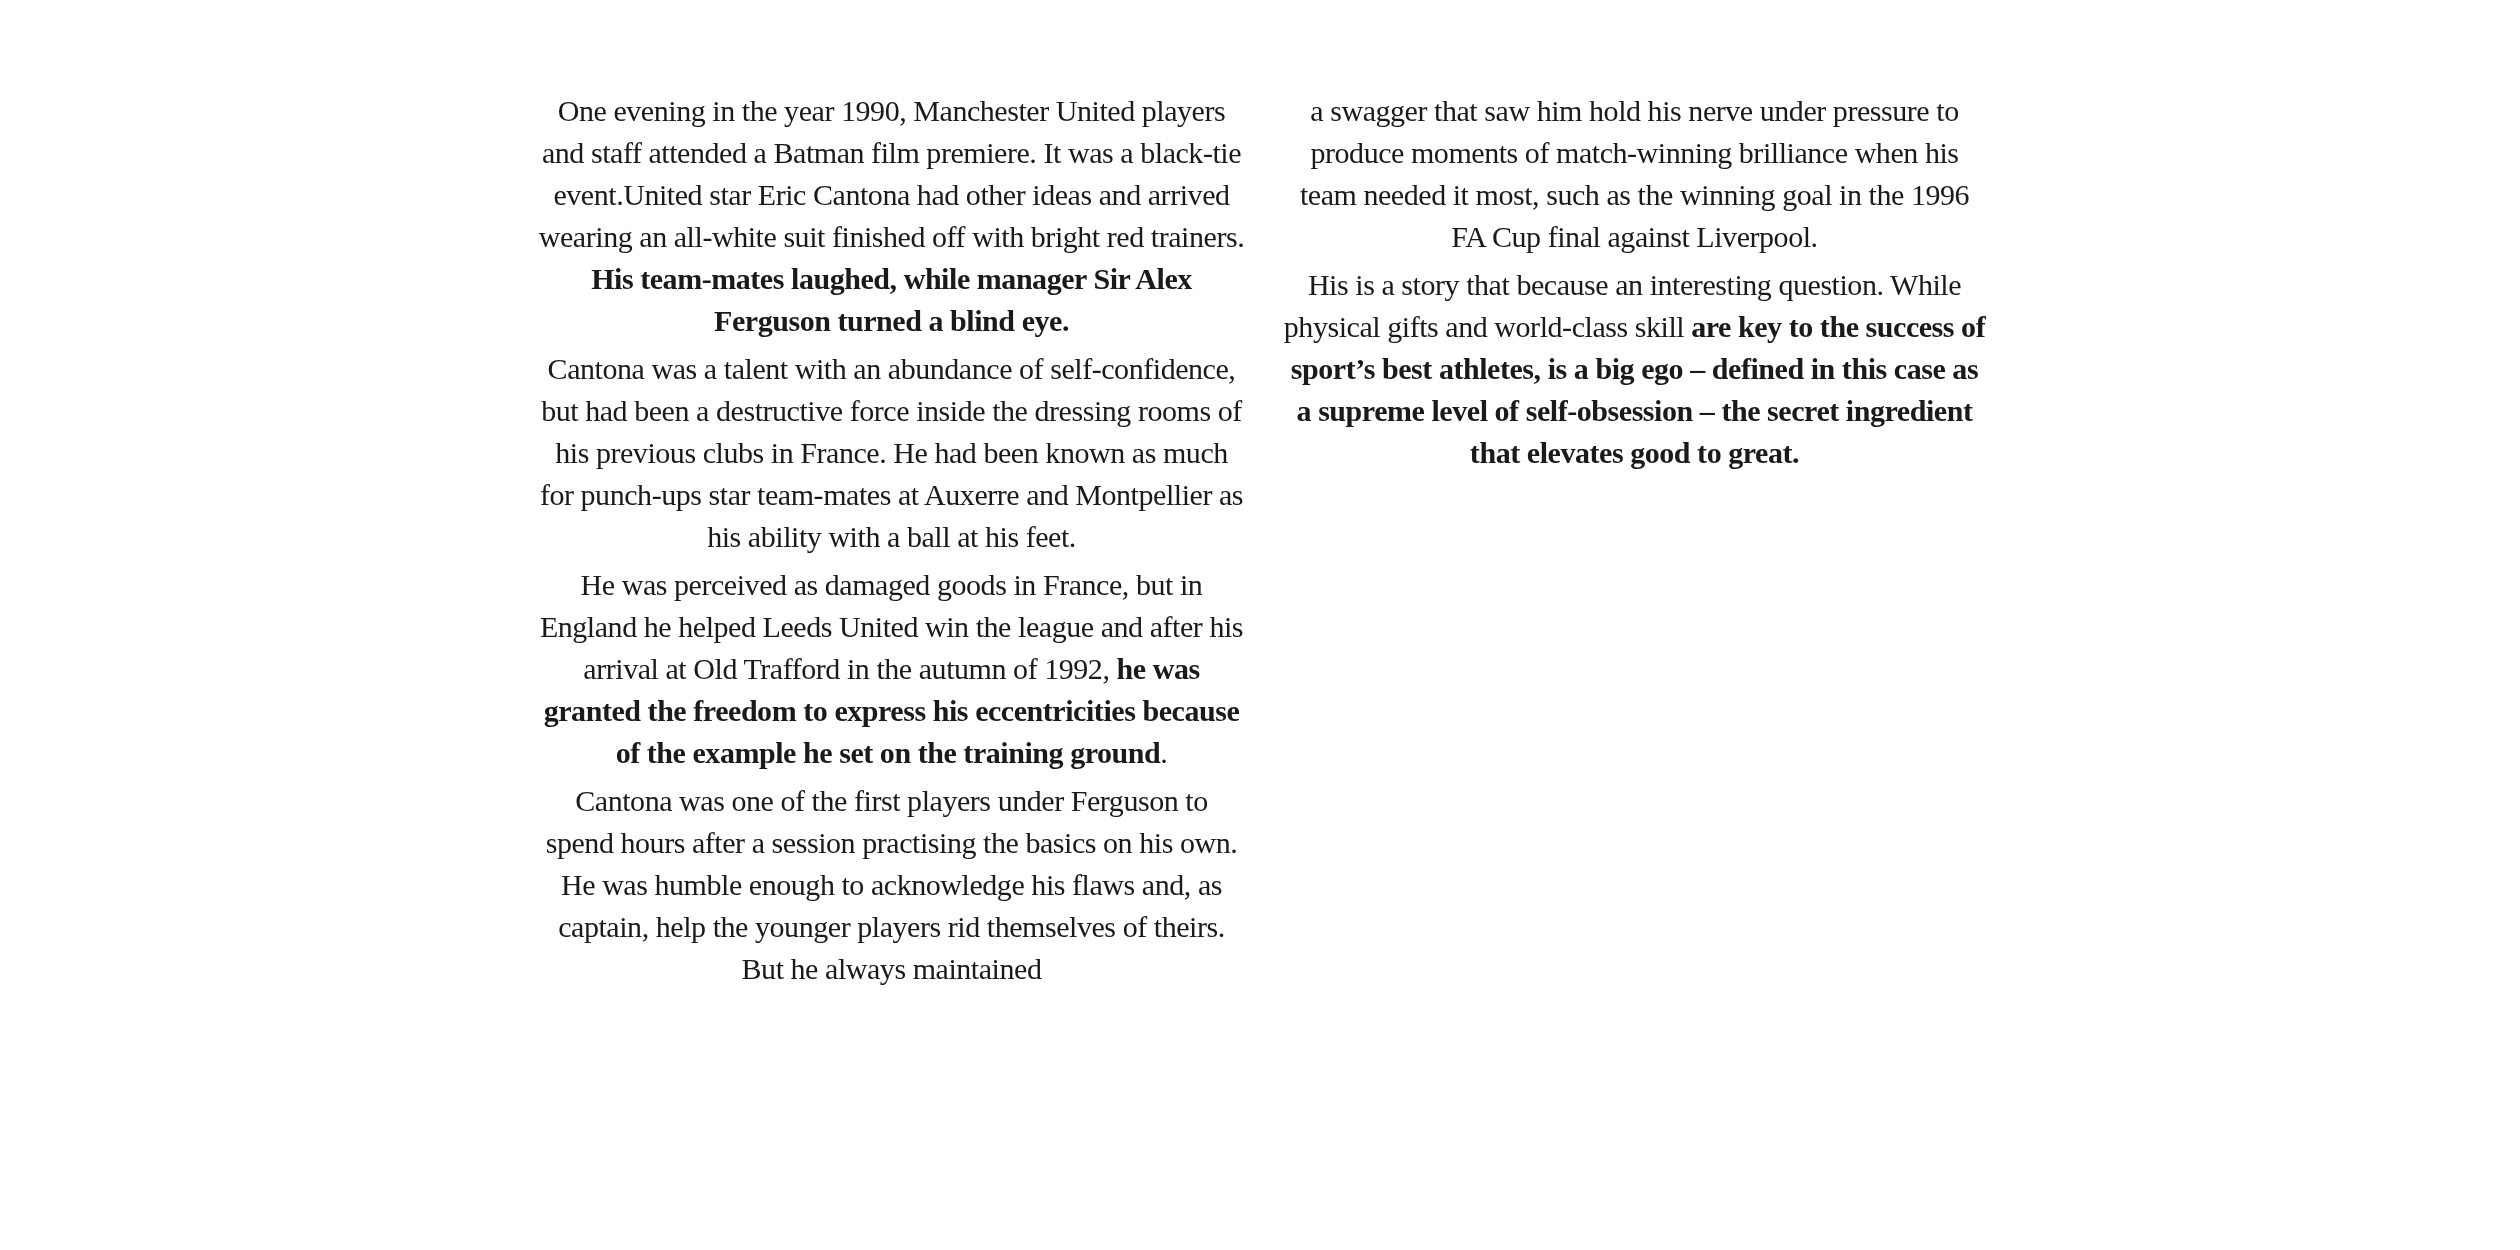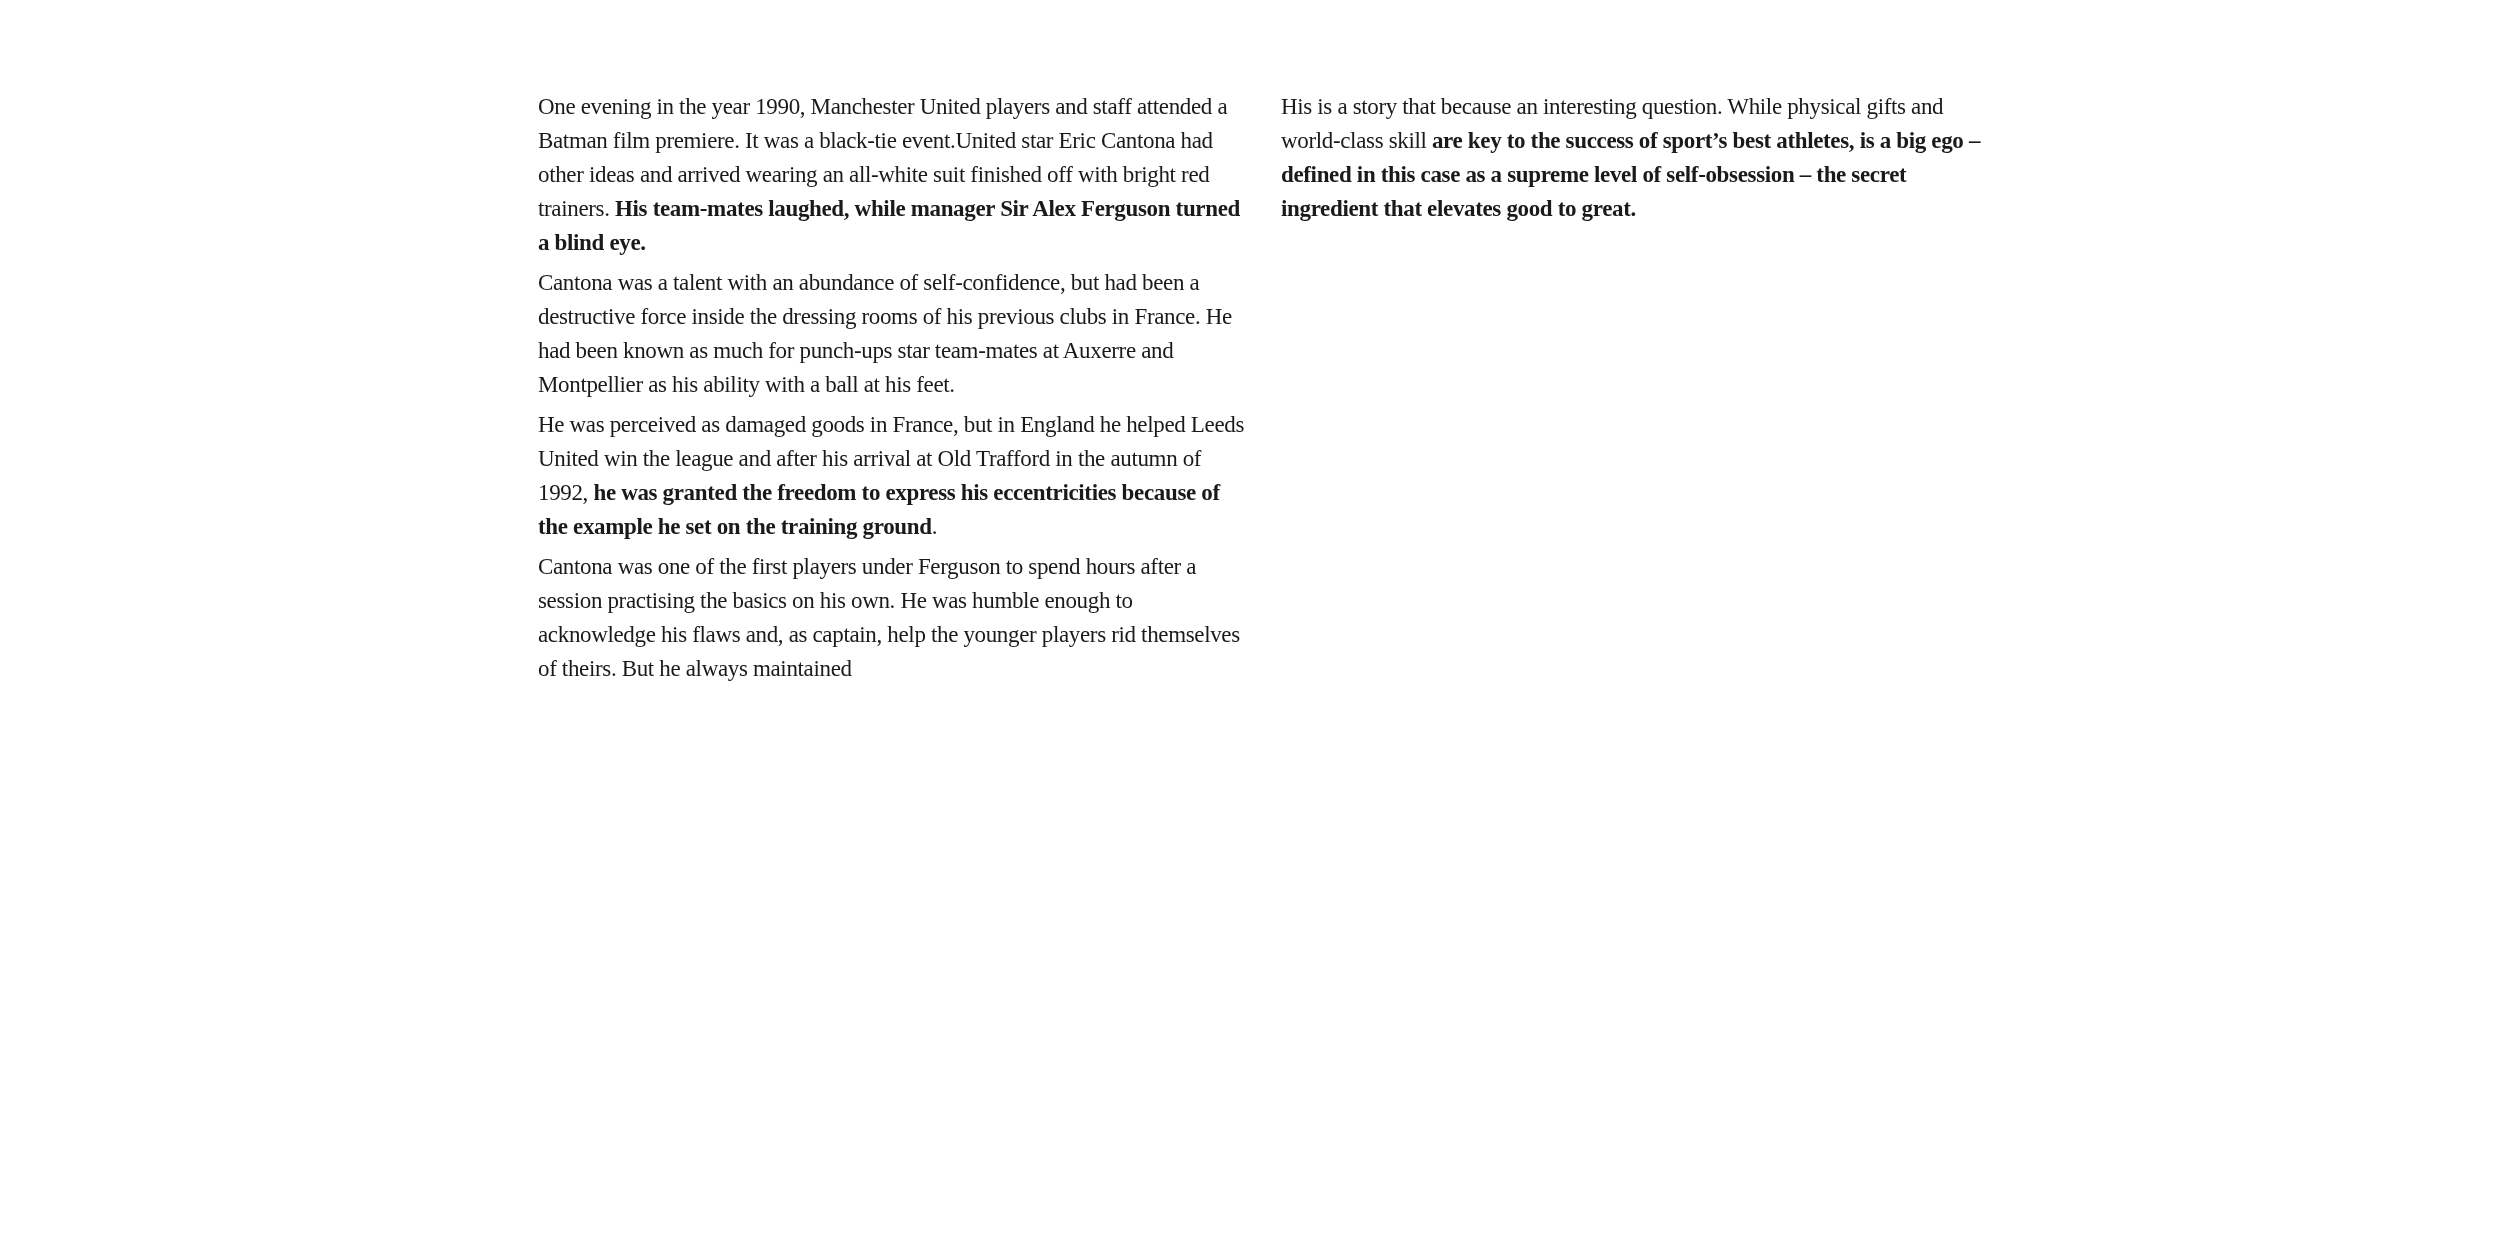--- a/index.html
+++ b/index.html
@@ -20,35 +20,36 @@
     padding-top: 90px;
     display: flex;
     gap: 36px;
   }
   .article-col {
     width: 707px;
     flex: 0 0 707px;
   }
   .article-col p {
     margin: 0 0 6px 0;
-    font-size: 23px;
-    line-height: 34px;
+    font-size: 30px;
+    line-height: 42px;
     letter-spacing: -0.015em;
-    text-align: left;
+    text-align: center;
   }
   .article-col p strong {
     font-weight: bold;
   }
 </style>
 </head>
 <body style="background: rgb(255, 255, 255); color: rgb(26, 26, 26);">
 
 <main class="article">
   <div class="article-col">
       <p><span>One evening in the year 1990, Manchester United players and staff attended a Batman film premiere. It was a black-tie event.United star Eric Cantona had other ideas and arrived wearing an all-white suit finished off with bright red trainers. </span><strong>His team-mates laughed, while manager Sir Alex Ferguson turned a blind eye.</strong></p>
       <p><span>Cantona was a talent with an abundance of self-confidence, but had been a destructive force inside the dressing rooms of his previous clubs in France. He had been known as much for punch-ups star team-mates at Auxerre and Montpellier as his ability with a ball at his feet.</span></p>
       <p><span>He was perceived as damaged goods in France, but in England he helped Leeds United win the league and after his arrival at Old Trafford in the autumn of 1992, </span><strong>he was granted the freedom to express his eccentricities because of the example he set on the training ground</strong><span>.</span></p>
       <p><span>Cantona was one of the first players under Ferguson to spend hours after a session practising the basics on his own. He was humble enough to acknowledge his flaws and, as captain, help the younger players rid themselves of theirs. But he always maintained</span></p>
     </div>
   <div class="article-col">
+      <p><span>a swagger that saw him hold his nerve under pressure to produce moments of match-winning brilliance when his team needed it most, such as the winning goal in the 1996 FA Cup final against Liverpool.</span></p>
       <p><span>His is a story that because an interesting question. While physical gifts and world-class skill </span><strong>are key to the success of sport’s best athletes, is a big ego – defined in this case as a supreme level of self-obsession – the secret ingredient that elevates good to great.</strong></p>
     </div>
 </main>
 
 </body></html>

